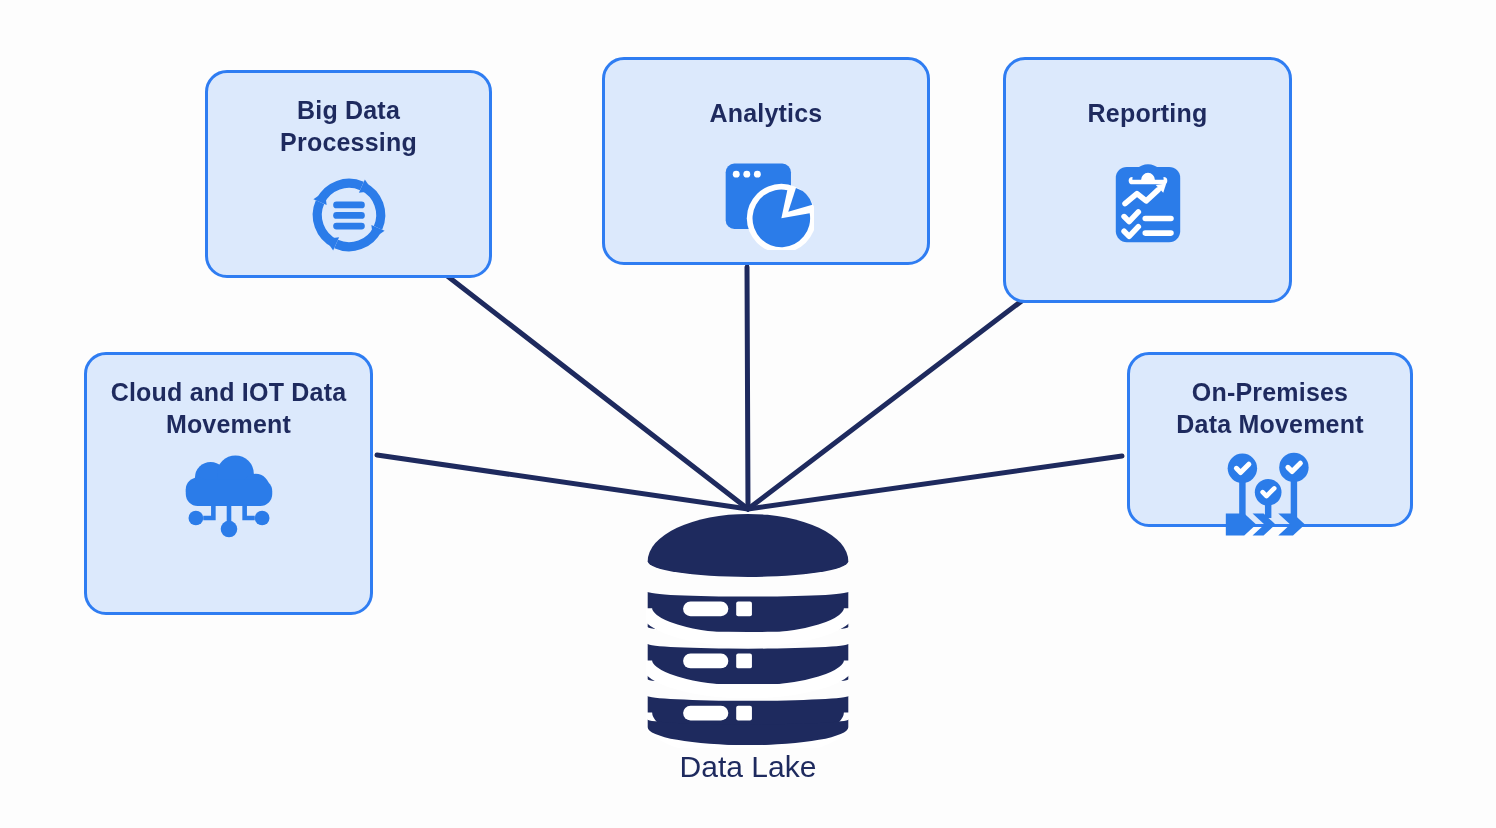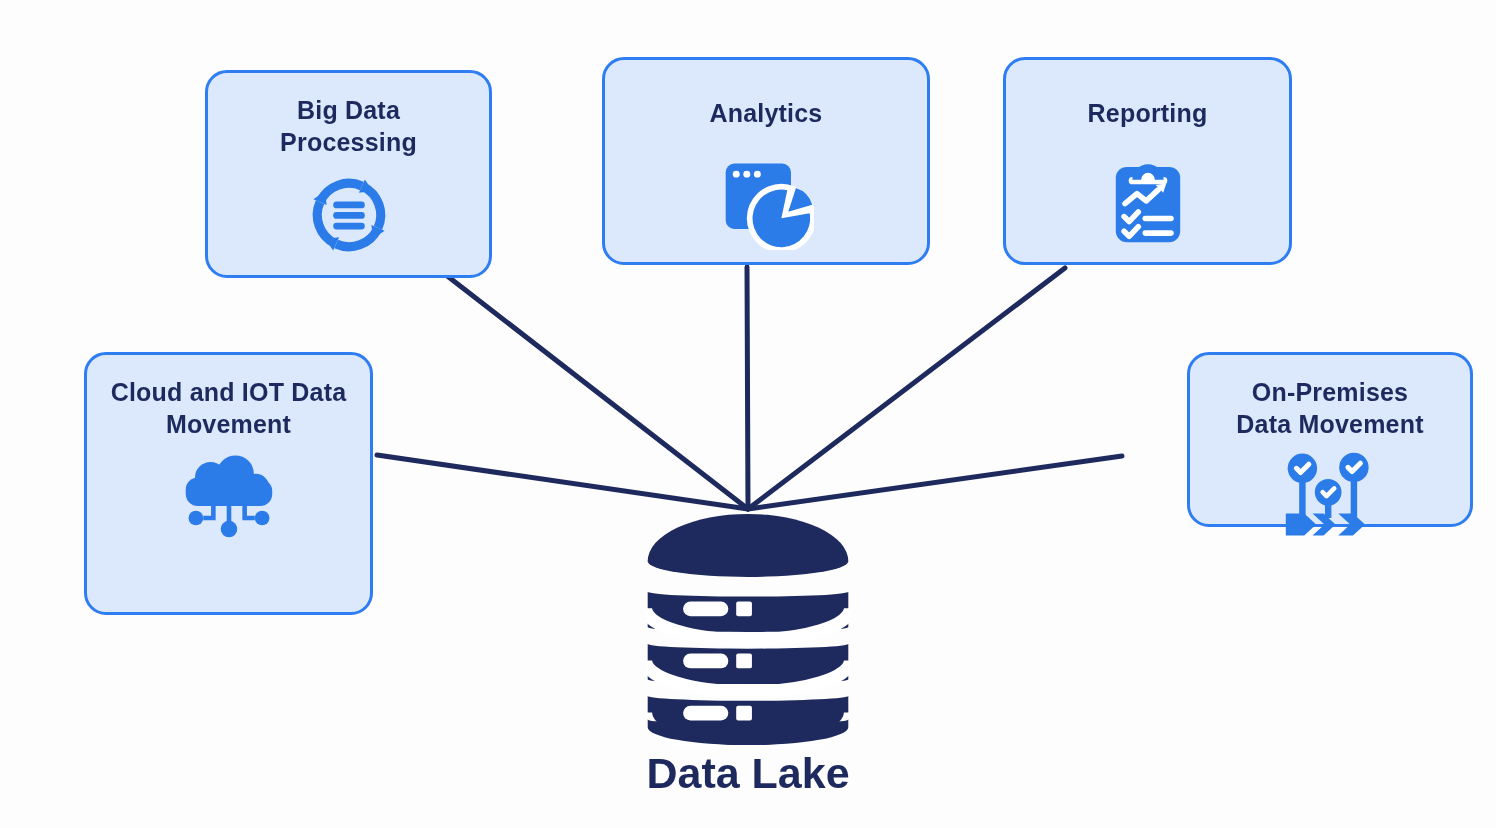--- a/index.html
+++ b/index.html
@@ -43,32 +43,32 @@
     text-align:center;
     white-space:pre-line;
     font-size:25px;font-weight:700;line-height:1.3;
     color:var(--navy,#1e2a5e);
     letter-spacing:.2px;
   }
   .node-icon{margin-top:8px}
   .node-icon svg{width:100%;height:100%}
   #node-big-data{left:205px;top:70px;width:287px;height:208px}
   #node-analytics{left:602px;top:57px;width:328px;height:208px}
-  #node-reporting{left:1003px;top:57px;width:289px;height:208px}
+  #node-reporting{left:1003px;top:57px;width:289px;height:246px}
   #node-cloud-iot{left:84px;top:352px;width:289px;height:263px}
-  #node-on-prem{left:1187px;top:352px;width:286px;height:175px}
+  #node-on-prem{left:1127px;top:352px;width:286px;height:175px}
   .icon-96{width:96px;height:96px}
   .icon-92{width:92px;height:92px}
   .db-wrap{
     position:absolute;left:646px;top:512px;width:204px;height:236px;
   }
   .db-label{
     position:absolute;left:748px;top:750px;
     transform:translateX(-50%);
-    font-size:43px;font-weight:700;line-height:1.1;
+    font-size:30px;font-weight:400;line-height:1.1;
     color:var(--navy,#1e2a5e);
     white-space:nowrap;
   }
   
   .fb{fill:var(--icon-blue,#2b7ce9)}
   .sb{stroke:var(--icon-blue,#2b7ce9);fill:none}
   .fw{fill:#ffffff}
   .sw{stroke:#ffffff;fill:none}
   .fn{fill:var(--navy,#1e2a5e)}
 </style>

